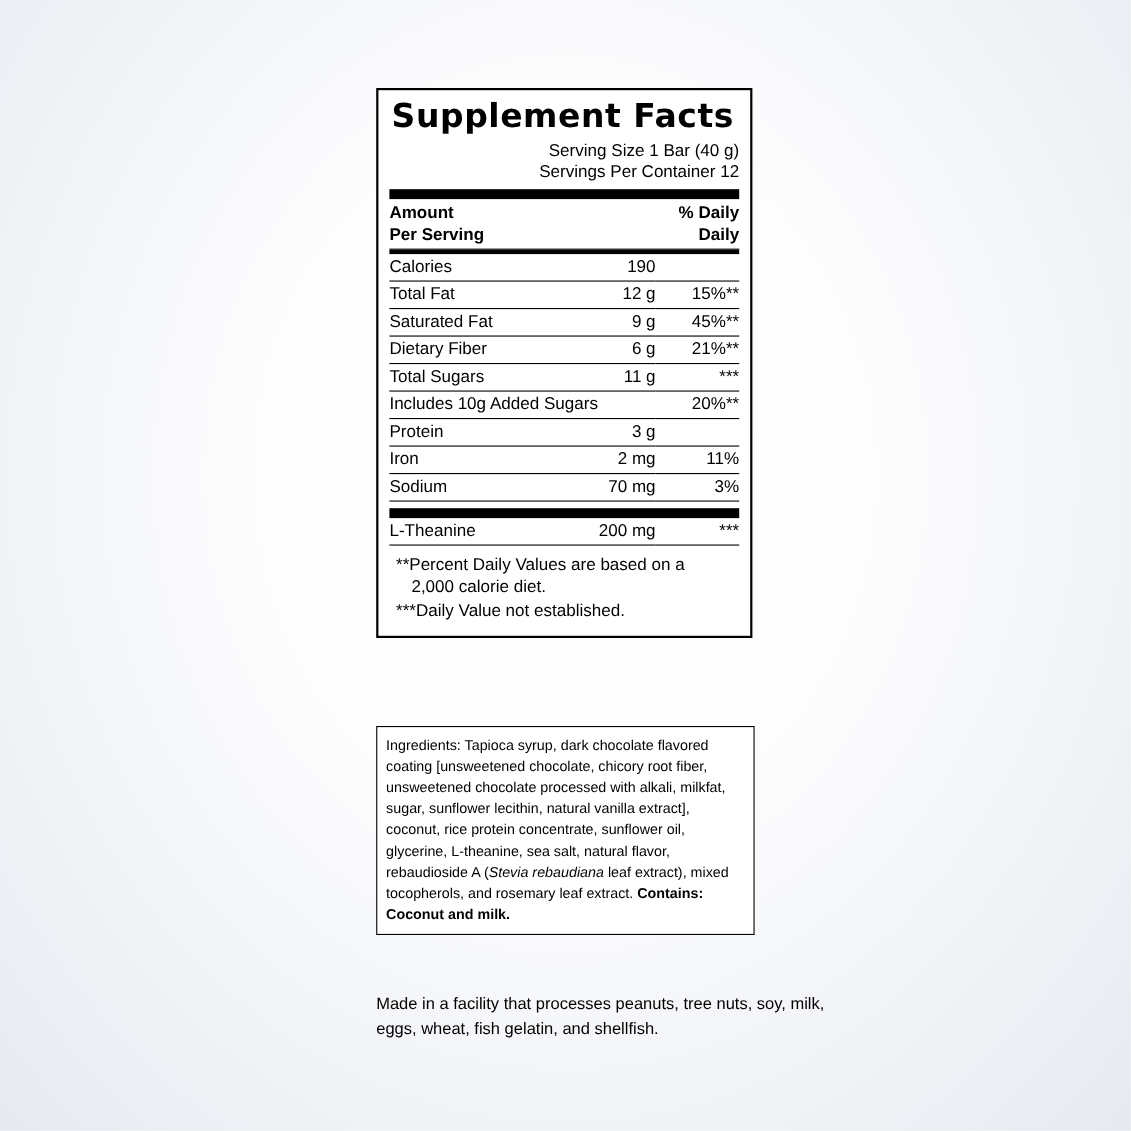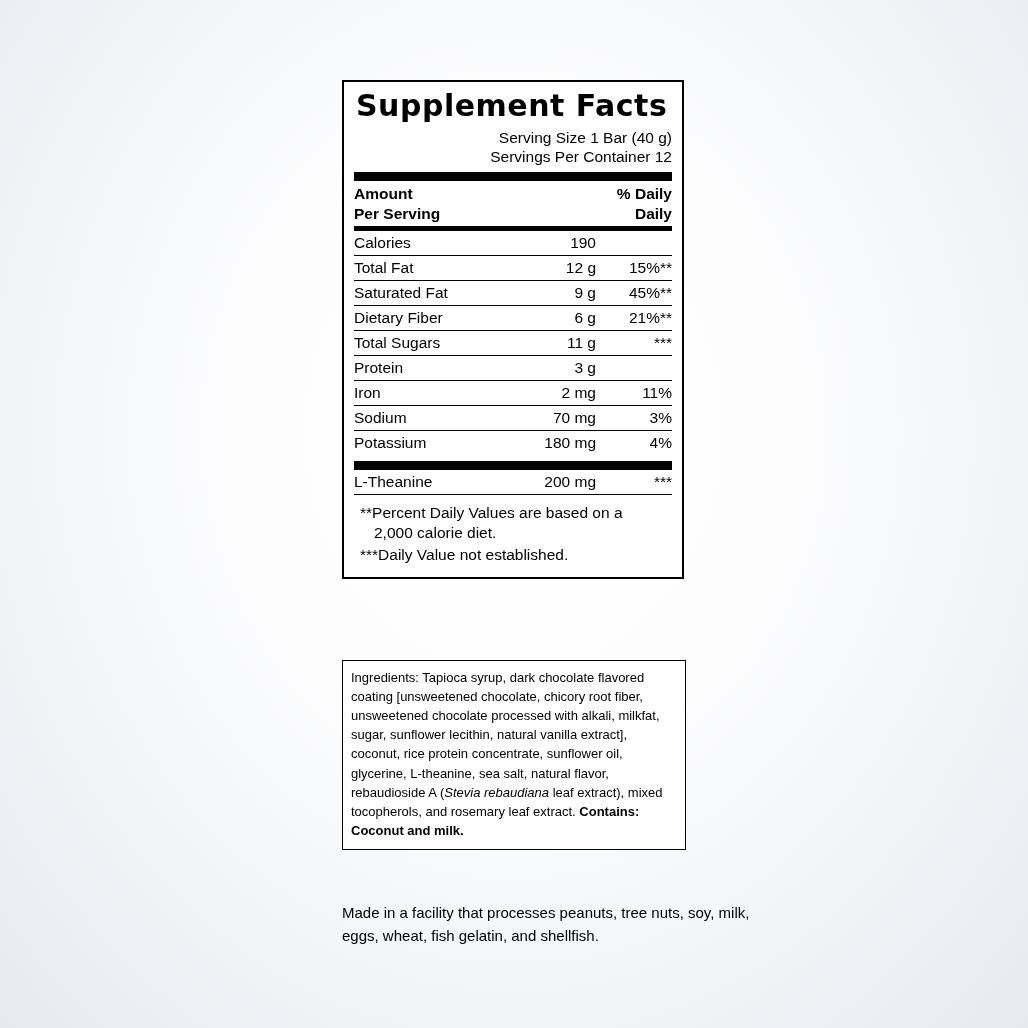--- a/index.html
+++ b/index.html
@@ -193,38 +193,37 @@
         <td class="c-name ind1">Dietary Fiber</td>
         <td class="c-amt">6 g</td>
         <td class="c-dv">21%**</td>
       </tr>
       <tr>
         <td class="c-name ind1">Total Sugars</td>
         <td class="c-amt">11 g</td>
         <td class="c-dv">***</td>
       </tr>
       <tr>
+        <td class="c-name ind2" colspan="2">Includes 10g Added Sugars</td>
+        <td class="c-dv">20%**</td>
+      </tr>
+      <tr>
         <td class="c-name">Protein</td>
         <td class="c-amt">3 g</td>
         <td class="c-dv"></td>
       </tr>
       <tr>
         <td class="c-name">Iron</td>
         <td class="c-amt">2 mg</td>
         <td class="c-dv">11%</td>
       </tr>
       <tr>
         <td class="c-name">Sodium</td>
         <td class="c-amt">70 mg</td>
         <td class="c-dv">3%</td>
-      </tr>
-      <tr class="no-line">
-        <td class="c-name">Potassium</td>
-        <td class="c-amt">180 mg</td>
-        <td class="c-dv">4%</td>
       </tr>
     </tbody>
       </table>
 
     <div class="rule-thick"></div>
 
     <table class="sf-table">
       <tbody>
           <tr>
         <td class="c-name">L-Theanine</td>

